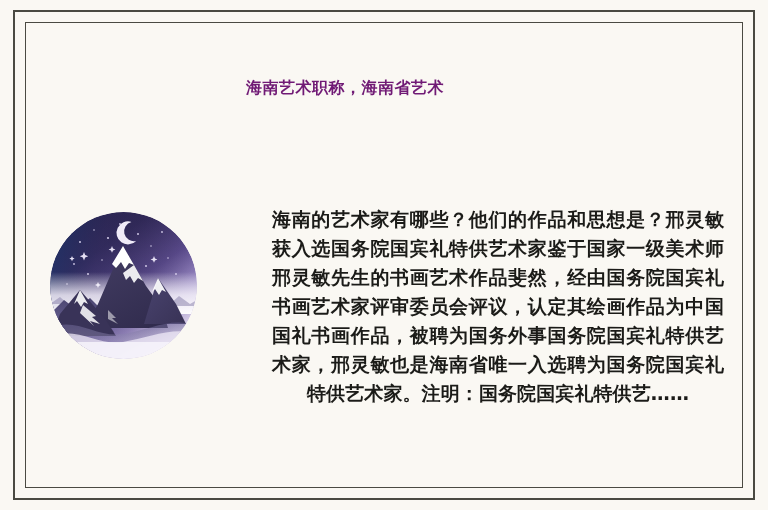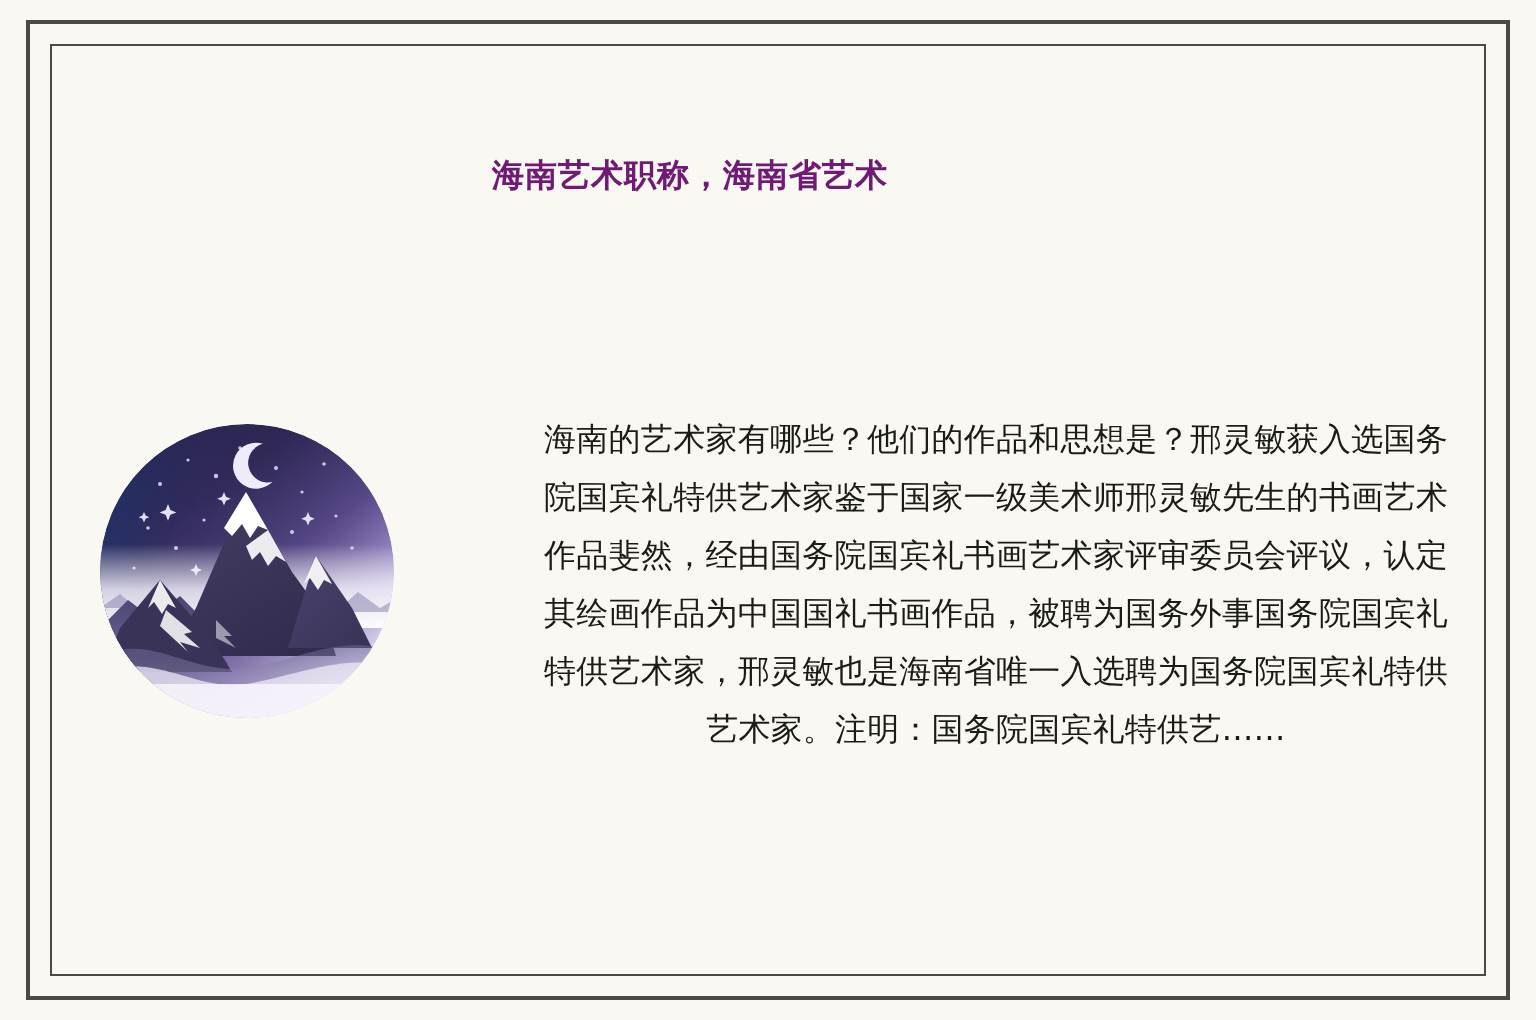--- a/index.html
+++ b/index.html
@@ -78,22 +78,22 @@
     width: 147px;
     height: 147px;
   }
 
   
   .excerpt {
     position: absolute;
     left: 272px;
     top: 10px;
     width: 452px;
-    font-size: 16px;
-    font-weight: normal;
+    font-size: 19px;
+    font-weight: bold;
     line-height: 29px;
     color: #1b1b18;
     text-align: justify;
     text-align-last: center;
     letter-spacing: 0.1px;
   }
 </style>
 </head>
 <body>
 

